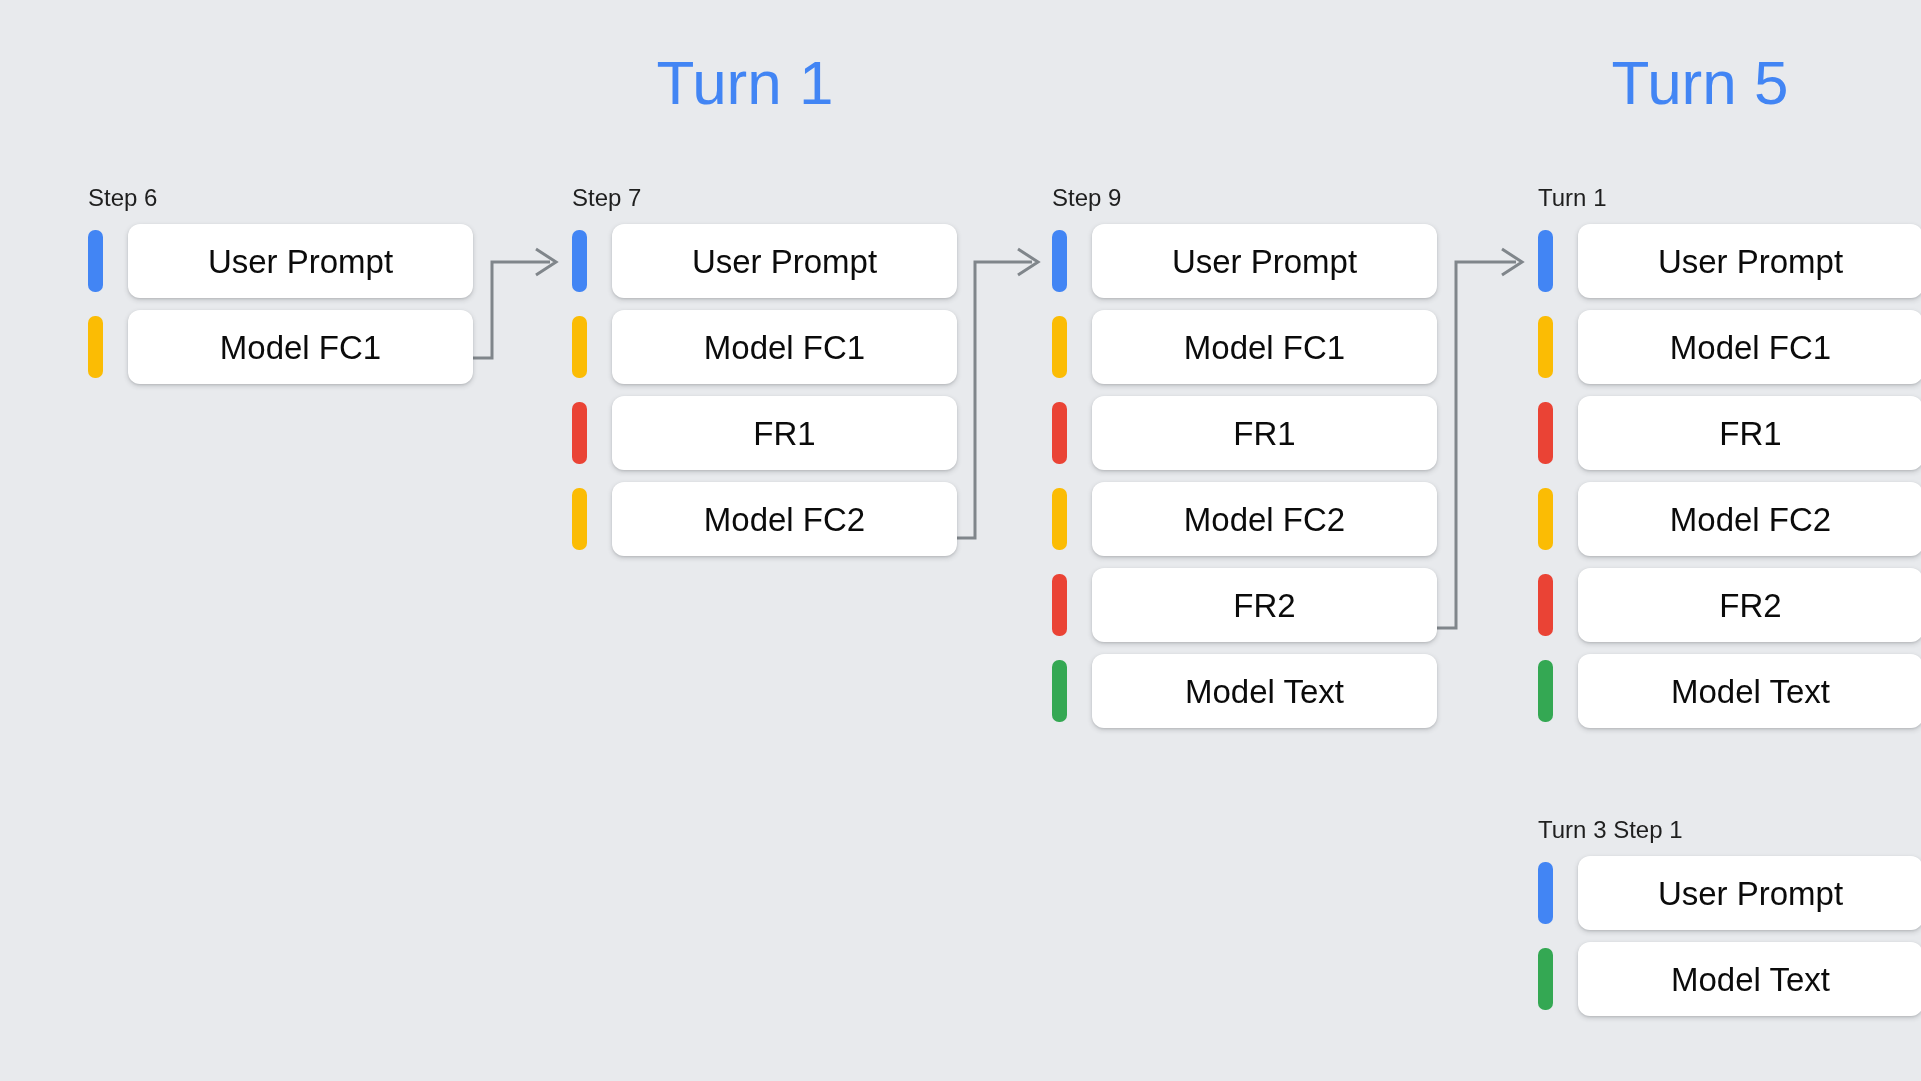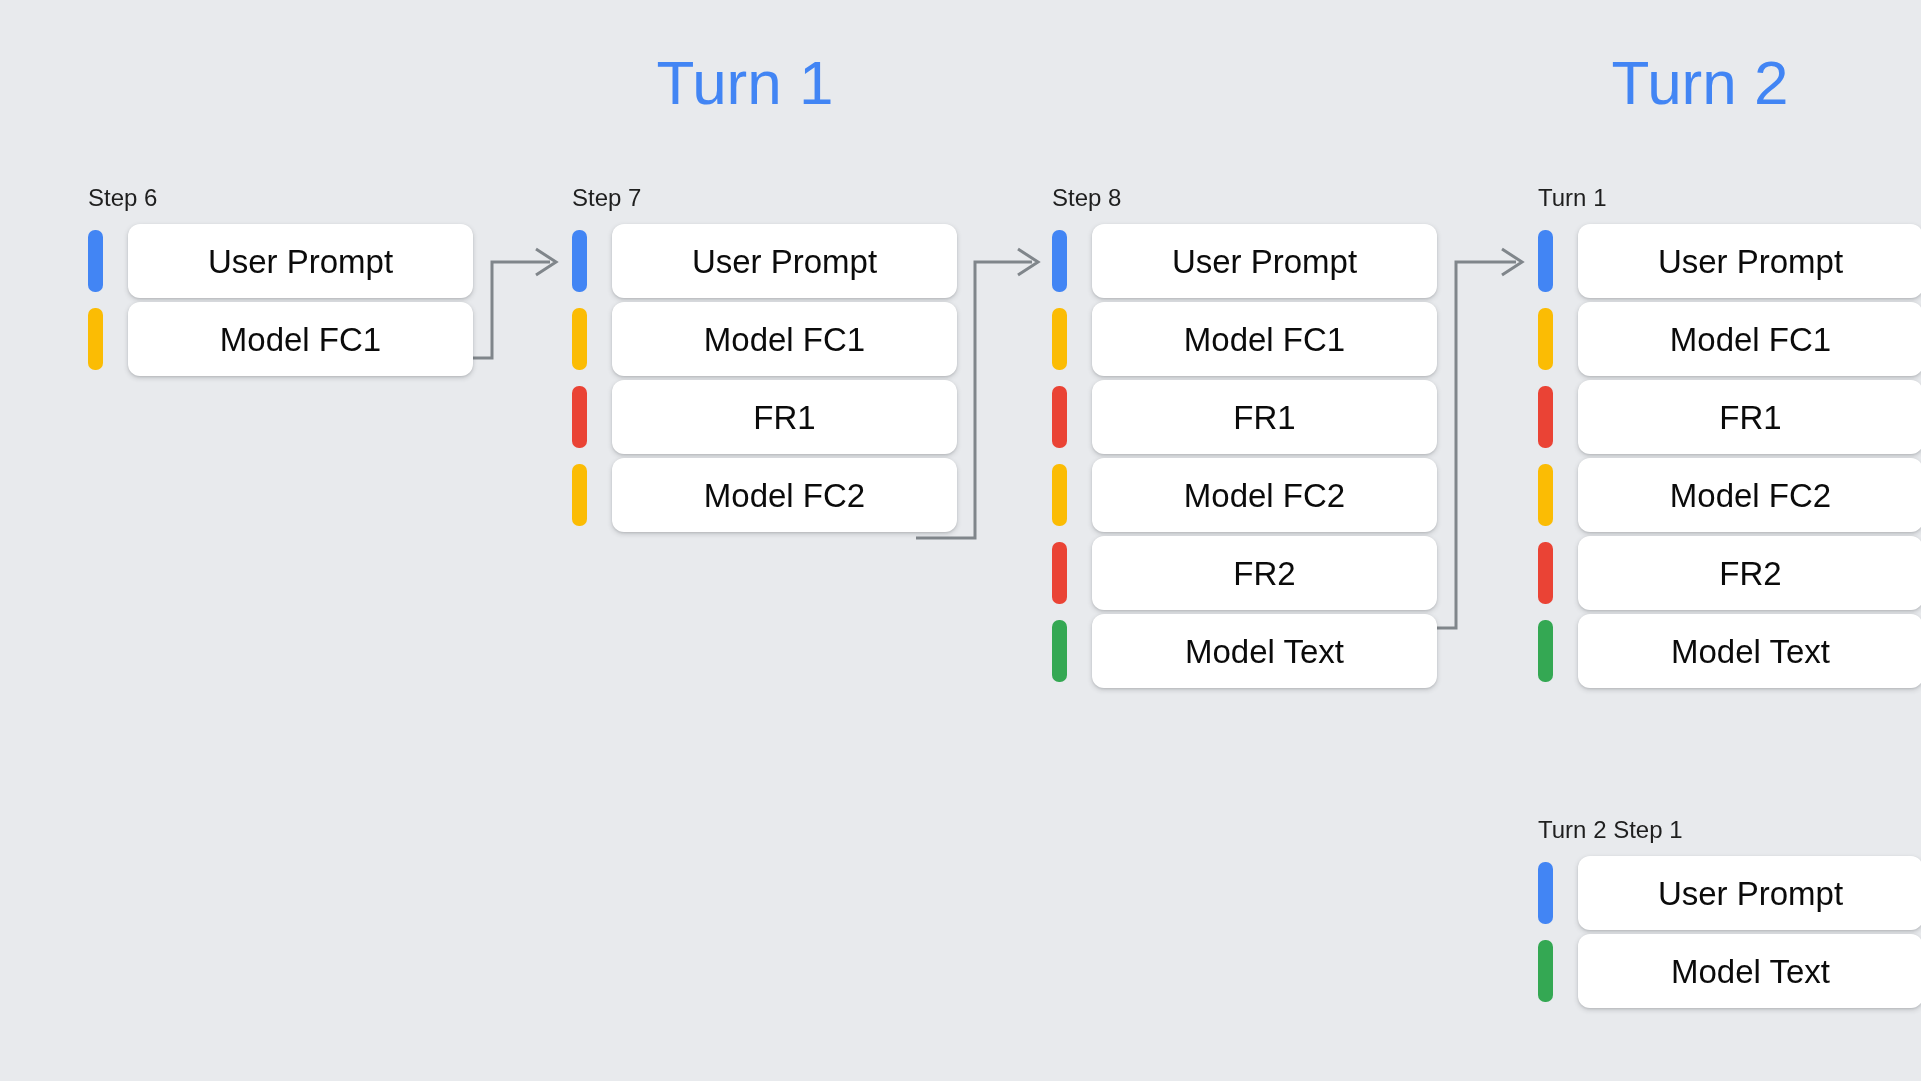--- a/index.html
+++ b/index.html
@@ -51,21 +51,21 @@
 
   .rows {
     position: absolute;
     top: 38px;
     left: 0;
   }
 
   .row {
     position: relative;
     height: 74px;
-    margin-bottom: 4px;
+    margin-bottom: 12px;
     display: flex;
     align-items: center;
   }
   .row:last-child { margin-bottom: 0; }
 
   .accent-bar {
     position: absolute;
     left: 0;
     top: 6px;
     width: 15px;
@@ -103,21 +103,21 @@
     overflow: visible;
   }
 </style>
 </head>
 <body>
 
 <div id="canvas">
 
   <div id="headings-host">
       <div class="turn-heading" style="left: 745px; top: 52px; color: rgb(66, 133, 244);">Turn 1</div>
-      <div class="turn-heading" style="left: 1700px; top: 52px; color: rgb(66, 133, 244);">Turn 2</div>
+      <div class="turn-heading" style="left: 1700px; top: 52px; color: rgb(66, 133, 244);">Turn 5</div>
     </div>
 
   <svg class="connectors" id="connectors-host" viewBox="0 0 1921 1081" preserveAspectRatio="none">
       <g>
         <path d="M 432 358 L 492 358 L 492 262 L 550 262" fill="none" stroke="#80868b" stroke-width="3" stroke-linecap="butt" stroke-linejoin="miter"></path>
         <path d="M 536 249 L 556 262 L 536 275" fill="none" stroke="#80868b" stroke-width="3" stroke-linecap="butt" stroke-linejoin="miter"></path>
       </g>
       <g>
         <path d="M 916 538 L 975 538 L 975 262 L 1032 262" fill="none" stroke="#80868b" stroke-width="3" stroke-linecap="butt" stroke-linejoin="miter"></path>
         <path d="M 1018 249 L 1038 262 L 1018 275" fill="none" stroke="#80868b" stroke-width="3" stroke-linecap="butt" stroke-linejoin="miter"></path>
@@ -169,21 +169,21 @@
           </div>
           <div class="row" style="width: 385px;">
             <div class="accent-bar" style="background: rgb(251, 188, 4);"></div>
             <div class="card" style="width: 345px; background: rgb(255, 255, 255);">
               <span class="card-text" style="color: rgb(11, 11, 11);">Model FC2</span>
             </div>
           </div>
         </div>
       </div>
       <div class="column" style="left: 1052px; top: 186px;">
-        <div class="col-label">Step 8</div>
+        <div class="col-label">Step 9</div>
         <div class="rows">
           <div class="row" style="width: 385px;">
             <div class="accent-bar" style="background: rgb(66, 133, 244);"></div>
             <div class="card" style="width: 345px; background: rgb(255, 255, 255);">
               <span class="card-text" style="color: rgb(11, 11, 11);">User Prompt</span>
             </div>
           </div>
           <div class="row" style="width: 385px;">
             <div class="accent-bar" style="background: rgb(251, 188, 4);"></div>
             <div class="card" style="width: 345px; background: rgb(255, 255, 255);">
@@ -251,21 +251,21 @@
           </div>
           <div class="row" style="width: 385px;">
             <div class="accent-bar" style="background: rgb(52, 168, 83);"></div>
             <div class="card" style="width: 345px; background: rgb(255, 255, 255);">
               <span class="card-text" style="color: rgb(11, 11, 11);">Model Text</span>
             </div>
           </div>
         </div>
       </div>
       <div class="column" style="left: 1538px; top: 818px;">
-        <div class="col-label">Turn 2 Step 1</div>
+        <div class="col-label">Turn 3 Step 1</div>
         <div class="rows">
           <div class="row" style="width: 385px;">
             <div class="accent-bar" style="background: rgb(66, 133, 244);"></div>
             <div class="card" style="width: 345px; background: rgb(255, 255, 255);">
               <span class="card-text" style="color: rgb(11, 11, 11);">User Prompt</span>
             </div>
           </div>
           <div class="row" style="width: 385px;">
             <div class="accent-bar" style="background: rgb(52, 168, 83);"></div>
             <div class="card" style="width: 345px; background: rgb(255, 255, 255);">

